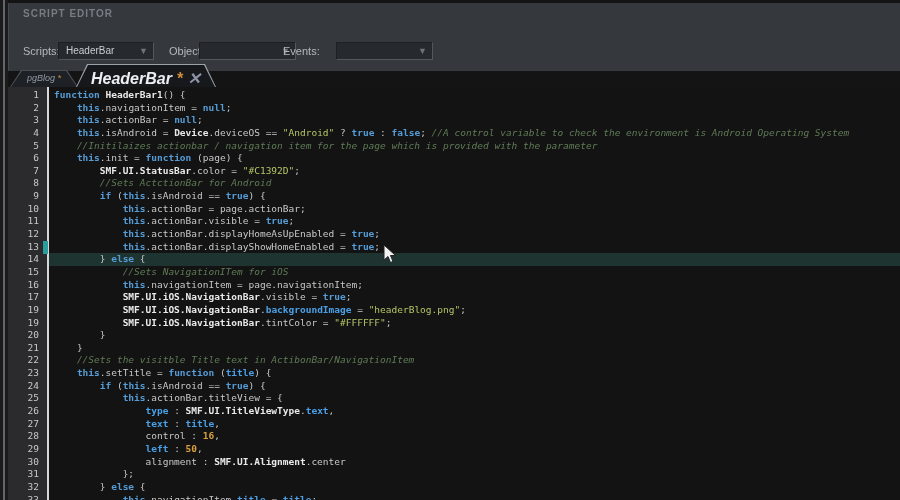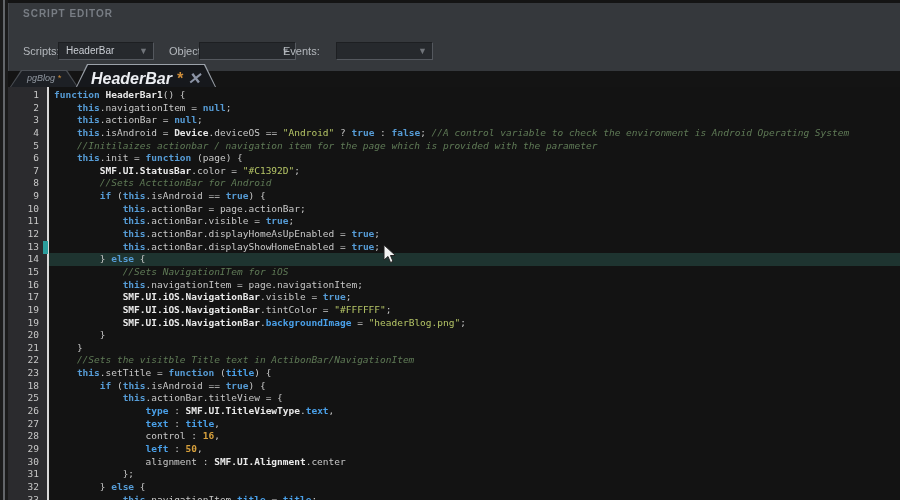--- a/index.html
+++ b/index.html
@@ -130,21 +130,21 @@
         <div class="ln">14</div>
         <div class="ln">15</div>
         <div class="ln">16</div>
         <div class="ln">17</div>
         <div class="ln">19</div>
         <div class="ln">19</div>
         <div class="ln">20</div>
         <div class="ln">21</div>
         <div class="ln">22</div>
         <div class="ln">23</div>
-        <div class="ln">18</div>
+        <div class="ln">24</div>
         <div class="ln">25</div>
         <div class="ln">26</div>
         <div class="ln">27</div>
         <div class="ln">28</div>
         <div class="ln">29</div>
         <div class="ln">30</div>
         <div class="ln">31</div>
         <div class="ln">32</div>
         <div class="ln">33</div>
       </div>
@@ -160,22 +160,22 @@
         <div class="cl"><span class="p">        </span><span class="c">//Sets ActctionBar for Android</span></div>
         <div class="cl"><span class="p">        </span><span class="k">if</span><span class="p"> (</span><span class="k">this</span><span class="p">.isAndroid == </span><span class="k">true</span><span class="p">) {</span></div>
         <div class="cl"><span class="p">            </span><span class="k">this</span><span class="p">.actionBar = page.actionBar;</span></div>
         <div class="cl"><span class="p">            </span><span class="k">this</span><span class="p">.actionBar.visible = </span><span class="k">true</span><span class="p">;</span></div>
         <div class="cl"><span class="p">            </span><span class="k">this</span><span class="p">.actionBar.displayHomeAsUpEnabled = </span><span class="k">true</span><span class="p">;</span></div>
         <div class="cl"><span class="p">            </span><span class="k">this</span><span class="p">.actionBar.displayShowHomeEnabled = </span><span class="k">true</span><span class="p">;</span></div>
         <div class="cl hl"><span class="p">        } </span><span class="k">else</span><span class="p"> {</span></div>
         <div class="cl"><span class="p">            </span><span class="c">//Sets NavigationITem for iOS</span></div>
         <div class="cl"><span class="p">            </span><span class="k">this</span><span class="p">.navigationItem = page.navigationItem;</span></div>
         <div class="cl"><span class="p">            </span><span class="b">SMF.UI.iOS.NavigationBar</span><span class="p">.visible = </span><span class="k">true</span><span class="p">;</span></div>
+        <div class="cl"><span class="p">            </span><span class="b">SMF.UI.iOS.NavigationBar</span><span class="p">.</span><span class="i">backgroundImage</span><span class="p"> = </span><span class="s">"headerBlog.png"</span><span class="p">;</span></div>
         <div class="cl"><span class="p">            </span><span class="b">SMF.UI.iOS.NavigationBar</span><span class="p">.tintColor = </span><span class="s">"#FFFFFF"</span><span class="p">;</span></div>
-        <div class="cl"><span class="p">            </span><span class="b">SMF.UI.iOS.NavigationBar</span><span class="p">.</span><span class="i">backgroundImage</span><span class="p"> = </span><span class="s">"headerBlog.png"</span><span class="p">;</span></div>
         <div class="cl"><span class="p">        }</span></div>
         <div class="cl"><span class="p">    }</span></div>
         <div class="cl"><span class="p">    </span><span class="c">//Sets the visitble Title text in ActibonBar/NavigationItem</span></div>
         <div class="cl"><span class="p">    </span><span class="k">this</span><span class="p">.setTitle = </span><span class="k">function</span><span class="p"> (</span><span class="i">title</span><span class="p">) {</span></div>
         <div class="cl"><span class="p">        </span><span class="k">if</span><span class="p"> (</span><span class="k">this</span><span class="p">.isAndroid == </span><span class="k">true</span><span class="p">) {</span></div>
         <div class="cl"><span class="p">            </span><span class="k">this</span><span class="p">.actionBar.titleView = {</span></div>
         <div class="cl"><span class="p">                </span><span class="i">type</span><span class="p"> : </span><span class="b">SMF.UI.TitleViewType</span><span class="p">.</span><span class="i">text</span><span class="p">,</span></div>
         <div class="cl"><span class="p">                </span><span class="i">text</span><span class="p"> : </span><span class="i">title</span><span class="p">,</span></div>
         <div class="cl"><span class="p">                control : </span><span class="n">16</span><span class="p">,</span></div>
         <div class="cl"><span class="p">                </span><span class="i">left</span><span class="p"> : </span><span class="n">50</span><span class="p">,</span></div>

